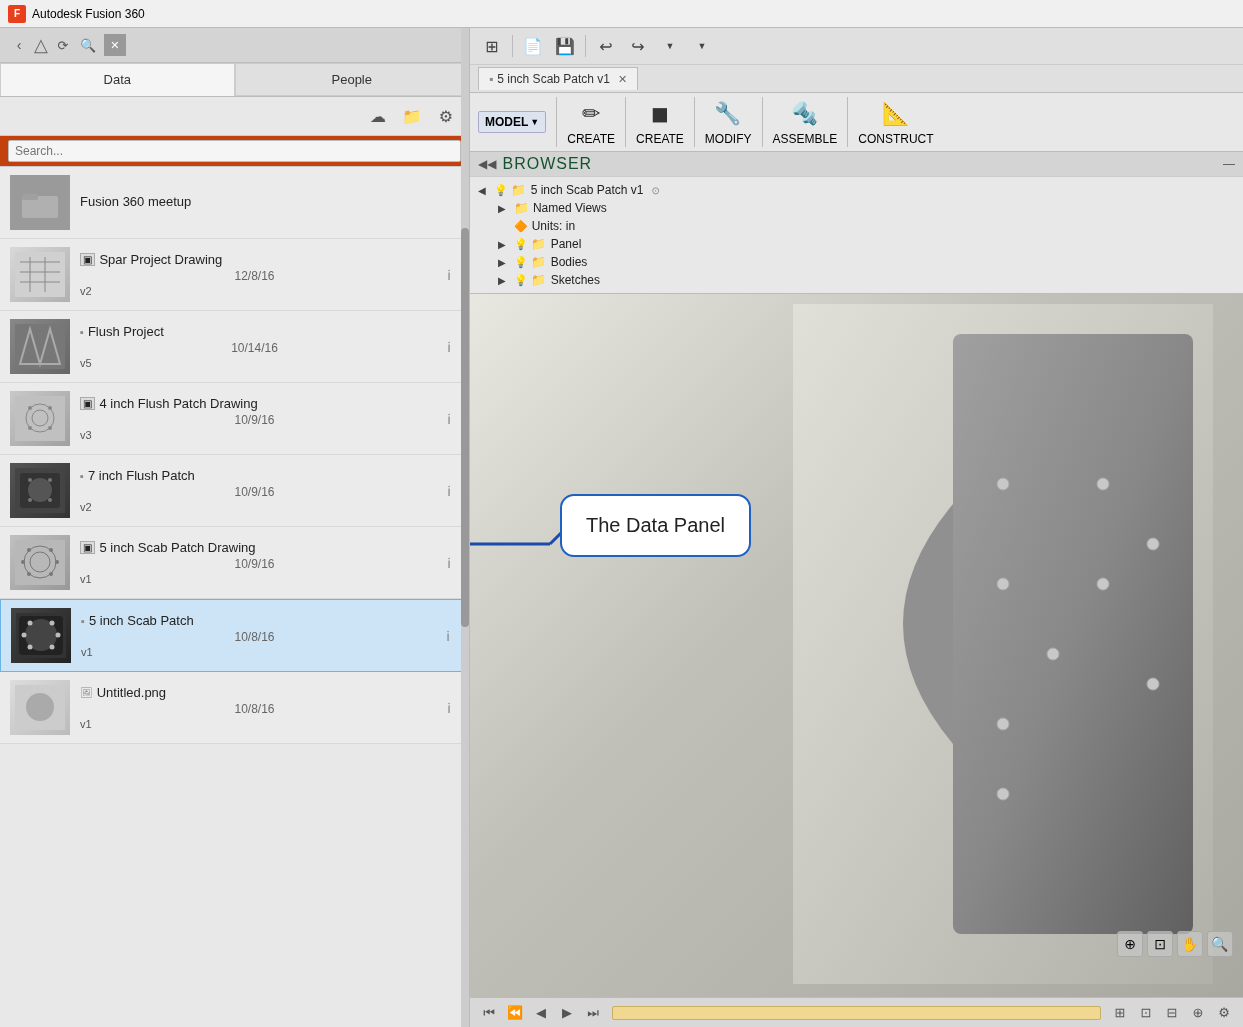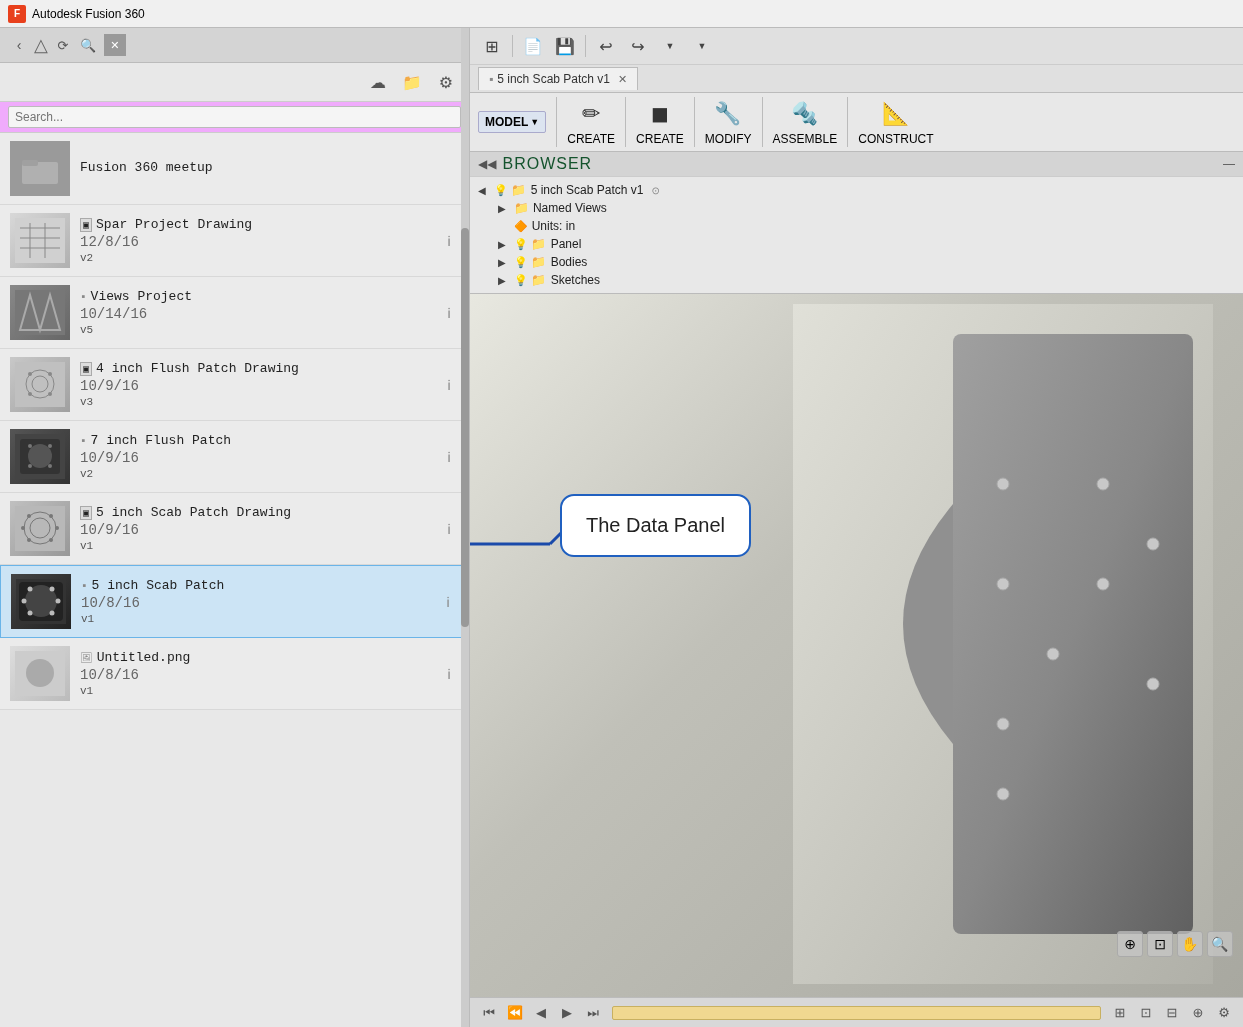--- a/index.html
+++ b/index.html
@@ -104,23 +104,23 @@
       gap: 10px;
       min-height: 70px;
     }
     .file-item.selected { background: #cce4f5; border: 1px solid #6ab4e8; }
     .file-thumb {
       width: 60px; height: 55px; background: #888; flex-shrink: 0;
       display: flex; align-items: center; justify-content: center;
       overflow: hidden;
     }
     .file-thumb.folder { background: #9a9a9a; }
-    .file-info { flex: 1; font-family: Liberation Mono, monospace; }
+    .file-info { flex: 1; }
     .file-name { font-size: 13px; font-weight: 500; color: #222; margin-bottom: 2px; display: flex; align-items: center; gap: 4px; }
-    .file-date { font-size: 14px; color: #666; }
+    .file-date { font-size: 12px; color: #666; text-align: center; }
     .file-version { font-size: 11px; color: #555; margin-top: 2px; }
     .file-info-btn {
       width: 20px; height: 20px; border: none; background: transparent;
       cursor: pointer; color: #888; font-size: 14px;
       display: flex; align-items: center; justify-content: center;
     }
 
     
     #right-panel {
       flex: 1;
@@ -324,28 +324,32 @@
   <div id="left-panel">
 
     <div id="panel-header">
       <button class="back-btn">‹</button>
       <span style="font-size:18px; color:#666;">△</span>
       <button class="refresh-btn">⟳</button>
       <button class="search-btn">🔍</button>
       <button style="width:22px;height:22px;background:#999;border:none;cursor:pointer;font-size:11px;color:#fff;display:flex;align-items:center;justify-content:center;">✕</button>
     </div>
 
+    <div id="panel-tabs">
+      <div class="panel-tab active">Data</div>
+      <div class="panel-tab">People</div>
+    </div>
 
     <div id="panel-toolbar">
       <button class="toolbar-icon-btn" title="Upload">☁</button>
       <button class="toolbar-icon-btn" title="New folder">📁</button>
       <button class="toolbar-icon-btn" title="Settings">⚙</button>
     </div>
 
-    <div style="padding: 4px 8px; background: #f0abfc; border-bottom: 1px solid #ccc;">
+    <div style="padding: 4px 8px; background: #c2410c; border-bottom: 1px solid #ccc;">
       <input type="text" style="width: 100%; padding: 3px 6px; border: 1px solid rgb(187, 187, 187); border-radius: 2px; font-size: 12px; background: rgb(245, 245, 245);" placeholder="Search...">
     </div>
 
     <div id="file-list">
 
       <div class="file-item">
         <div class="file-thumb folder">
           <svg class="folder-svg" viewBox="0 0 36 30" fill="none">
             <rect x="0" y="8" width="36" height="22" rx="2" fill="#b0b0b0"></rect>
             <rect x="0" y="6" width="16" height="6" rx="2" fill="#a0a0a0"></rect>
@@ -382,21 +386,21 @@
         <div class="file-thumb thumb-spar">
           <svg width="50" height="45" viewBox="0 0 50 45">
             <rect width="50" height="45" fill="#777"></rect>
             <polygon points="5,40 15,5 25,40 35,5 45,40" fill="none" stroke="#aaa" stroke-width="2"></polygon>
             <line x1="5" y1="40" x2="45" y2="40" stroke="#aaa" stroke-width="1"></line>
           </svg>
         </div>
         <div class="file-info">
           <div class="file-name">
             <span style="font-size:11px;color:#888;">▪</span>
-            <span>Views Project</span>
+            <span>Flush Project</span>
           </div>
           <div class="file-date">10/14/16</div>
           <div class="file-version">v5</div>
         </div>
         <button class="file-info-btn">ℹ</button>
       </div>
 
       <div class="file-item">
         <div class="file-thumb thumb-flush-drawing">
           <svg width="50" height="45" viewBox="0 0 50 45">

